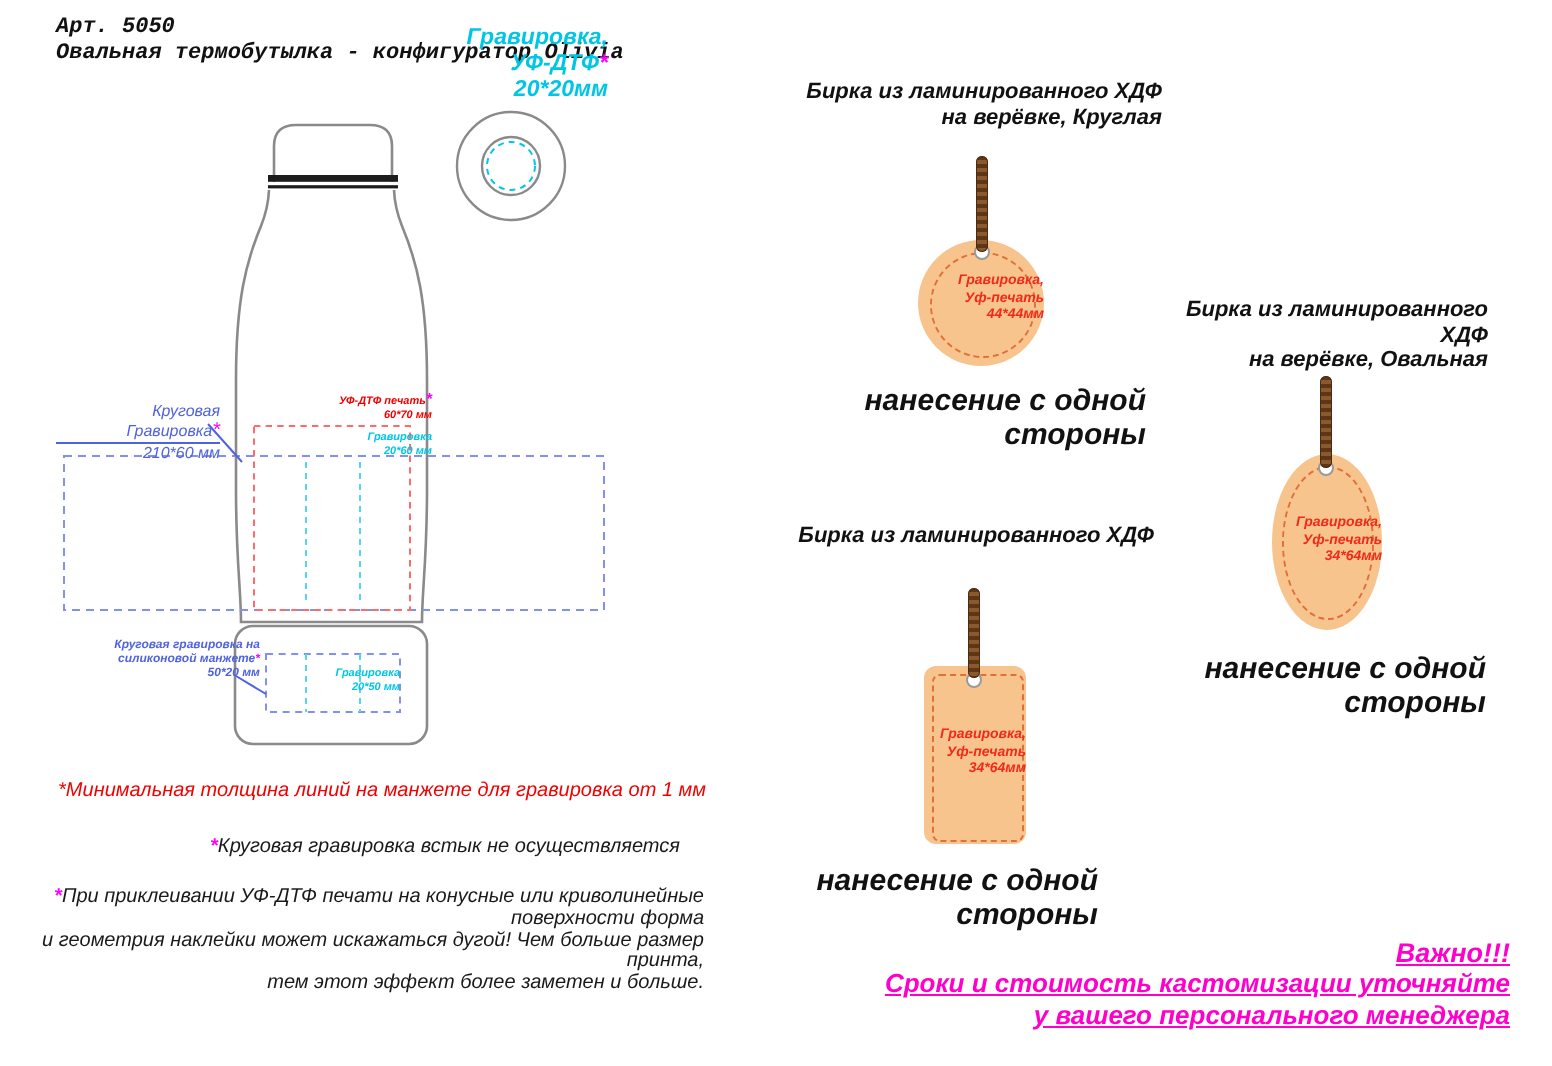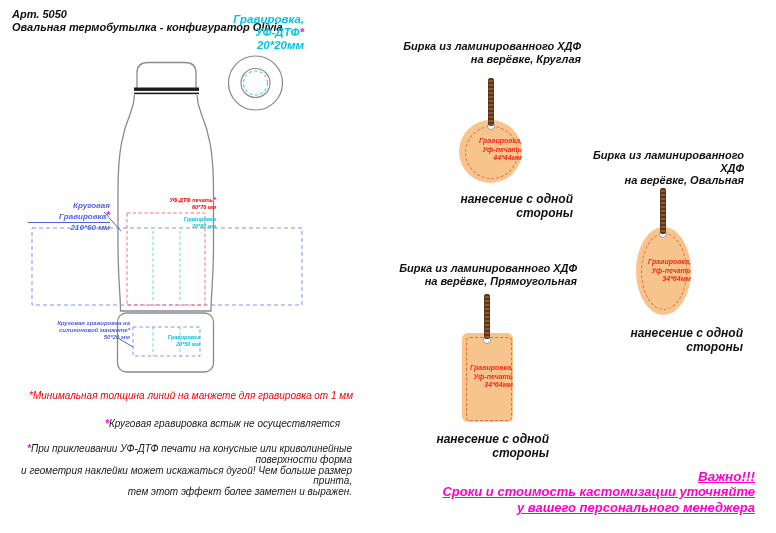--- a/index.html
+++ b/index.html
@@ -10,28 +10,28 @@
   .b{font-weight:bold;}
   .ctr{text-align:right;}
   .cyan{color:#00c6e6;}
   .blue{color:#4f63df;}
   .red{color:#f10000;}
   .mag{color:#ff00ff;}
   .pink{color:#ff00cc;text-decoration:underline;}
   .tagred{color:#f02a1a;}
   .hdr{font-size:11px;line-height:13px;color:#111;font-weight:600;}
   .caplabel{font-size:11.5px;line-height:13px;font-weight:600;}
-  .bandlabel{font-size:8px;line-height:9.5px;font-weight:700;}
+  .bandlabel{font-size:8px;line-height:9.5px;font-weight:400;}
   .tiny{font-size:5.5px;line-height:6.5px;font-weight:600;}
   .tinier{font-size:6px;line-height:7px;font-weight:600;}
   .note1{font-size:10px;color:#f10000;}
   .note2{font-size:10px;color:#1a1a1a;}
   .note3{font-size:10px;line-height:10.8px;color:#1a1a1a;}
   .tagtitle{font-size:11px;line-height:12.5px;color:#111;}
-  .tagcaption{font-size:12px;color:#111;}
+  .tagcaption{font-size:15px;color:#111;}
   .taglabel{font-size:7px;line-height:8.5px;}
   .imp1{font-size:13.5px;line-height:15px;}
   .imp2{font-size:13px;line-height:15.5px;}
   .rope{width:6px;border-radius:3px;
         background:repeating-linear-gradient(to bottom,#5f3517 0 2px,#8a5a2e 2px 4px);
         box-shadow:inset 0 0 0 0.5px #4a2a10;}
   .tagshape{background:#f7c48e;}
   .circleshape{border-radius:50%;}
   .rectshape{border-radius:6px;}
   .dashline{border:1px dashed #e0703a;}
@@ -67,21 +67,21 @@
     <line x1="180" y1="231" x2="180" y2="302" stroke="#54d8ee" stroke-width="1" stroke-dasharray="3,2.5"></line>
 
     <rect x="133" y="327" width="67" height="29" fill="none" stroke="#8490ee" stroke-width="1" stroke-dasharray="3.5,2.8"></rect>
     <line x1="153" y1="327" x2="153" y2="356" stroke="#54d8ee" stroke-width="1" stroke-dasharray="3,2.5"></line>
     <line x1="180" y1="327" x2="180" y2="356" stroke="#54d8ee" stroke-width="1" stroke-dasharray="3,2.5"></line>
 
     <polyline points="104,212 121,231" fill="none" stroke="#4f63df" stroke-width="1"></polyline>
     <polyline points="118,338 133,347" fill="none" stroke="#4f63df" stroke-width="1"></polyline>
   </svg>
 
-  <div class="abs hdr it" style="left:12px;top:8px;">
+  <div class="abs hdr it" style="left:28px;top:8px;font-family:Liberation Mono, monospace;">
     <div>Арт. 5050</div>
     <div>Овальная термобутылка - конфигуратор Olivia</div>
   </div>
 
   <div class="abs caplabel it cyan ctr" style="left:208px;top:13px;width:96px;">
     <div>Гравировка,</div>
     <div><span>УФ-ДТФ</span><span class="mag">*</span></div>
     <div>20*20мм</div>
   </div>
 
@@ -110,21 +110,21 @@
     <div>20*50 мм</div>
   </div>
 
   <div class="abs note1 it ctr" style="left:8px;top:390px;width:345px;">*Минимальная толщина линий на манжете для гравировка от 1 мм</div>
 
   <div class="abs note2 it ctr" style="left:0px;top:418px;width:340px;"><span class="mag b">*</span><span>Круговая гравировка встык не осуществляется</span></div>
 
   <div class="abs note3 it ctr" style="left:2px;top:444px;width:350px;">
     <div><span class="mag b">*</span><span>При приклеивании УФ-ДТФ печати на конусные или криволинейные поверхности форма</span></div>
     <div>и геометрия наклейки может искажаться дугой! Чем больше размер принта,</div>
-    <div>тем этот эффект более заметен и выражен.</div>
+    <div>тем этот эффект более заметен и больше.</div>
   </div>
 
   <div class="abs tagtitle it b ctr" style="left:401px;top:40px;width:180px;">
     <div>Бирка из ламинированного ХДФ</div>
     <div>на верёвке, Круглая</div>
   </div>
   <div class="abs tagshape circleshape" style="left:459px;top:120px;width:63px;height:63px;"></div>
   <div class="abs dashline circleshape" style="left:465px;top:126px;width:51px;height:51px;"></div>
   <div class="abs hole" style="left:487px;top:122px;"></div>
   <div class="abs rope" style="left:488px;top:78px;height:48px;"></div>
@@ -145,21 +145,20 @@
   <div class="abs rope" style="left:660px;top:188px;height:46px;"></div>
   <div class="abs taglabel it b tagred ctr" style="left:636px;top:258px;width:55px;">
     <div>Гравировка,</div>
     <div>Уф-печать</div>
     <div>34*64мм</div>
   </div>
   <div class="abs tagcaption it b ctr" style="left:583px;top:326px;width:160px;">нанесение с одной стороны</div>
 
   <div class="abs tagtitle it b ctr" style="left:397px;top:262px;width:180px;">
     <div>Бирка из ламинированного ХДФ</div>
-    <div>на верёвке, Прямоугольная</div>
   </div>
   <div class="abs tagshape rectshape" style="left:462px;top:333px;width:51px;height:89px;"></div>
   <div class="abs dashline" style="left:465.5px;top:336.5px;width:44px;height:82px;border-radius:4px;"></div>
   <div class="abs hole" style="left:483px;top:336px;"></div>
   <div class="abs rope" style="left:484px;top:294px;height:45px;"></div>
   <div class="abs taglabel it b tagred ctr" style="left:462px;top:364px;width:51px;">
     <div>Гравировка,</div>
     <div>Уф-печать</div>
     <div>34*64мм</div>
   </div>

